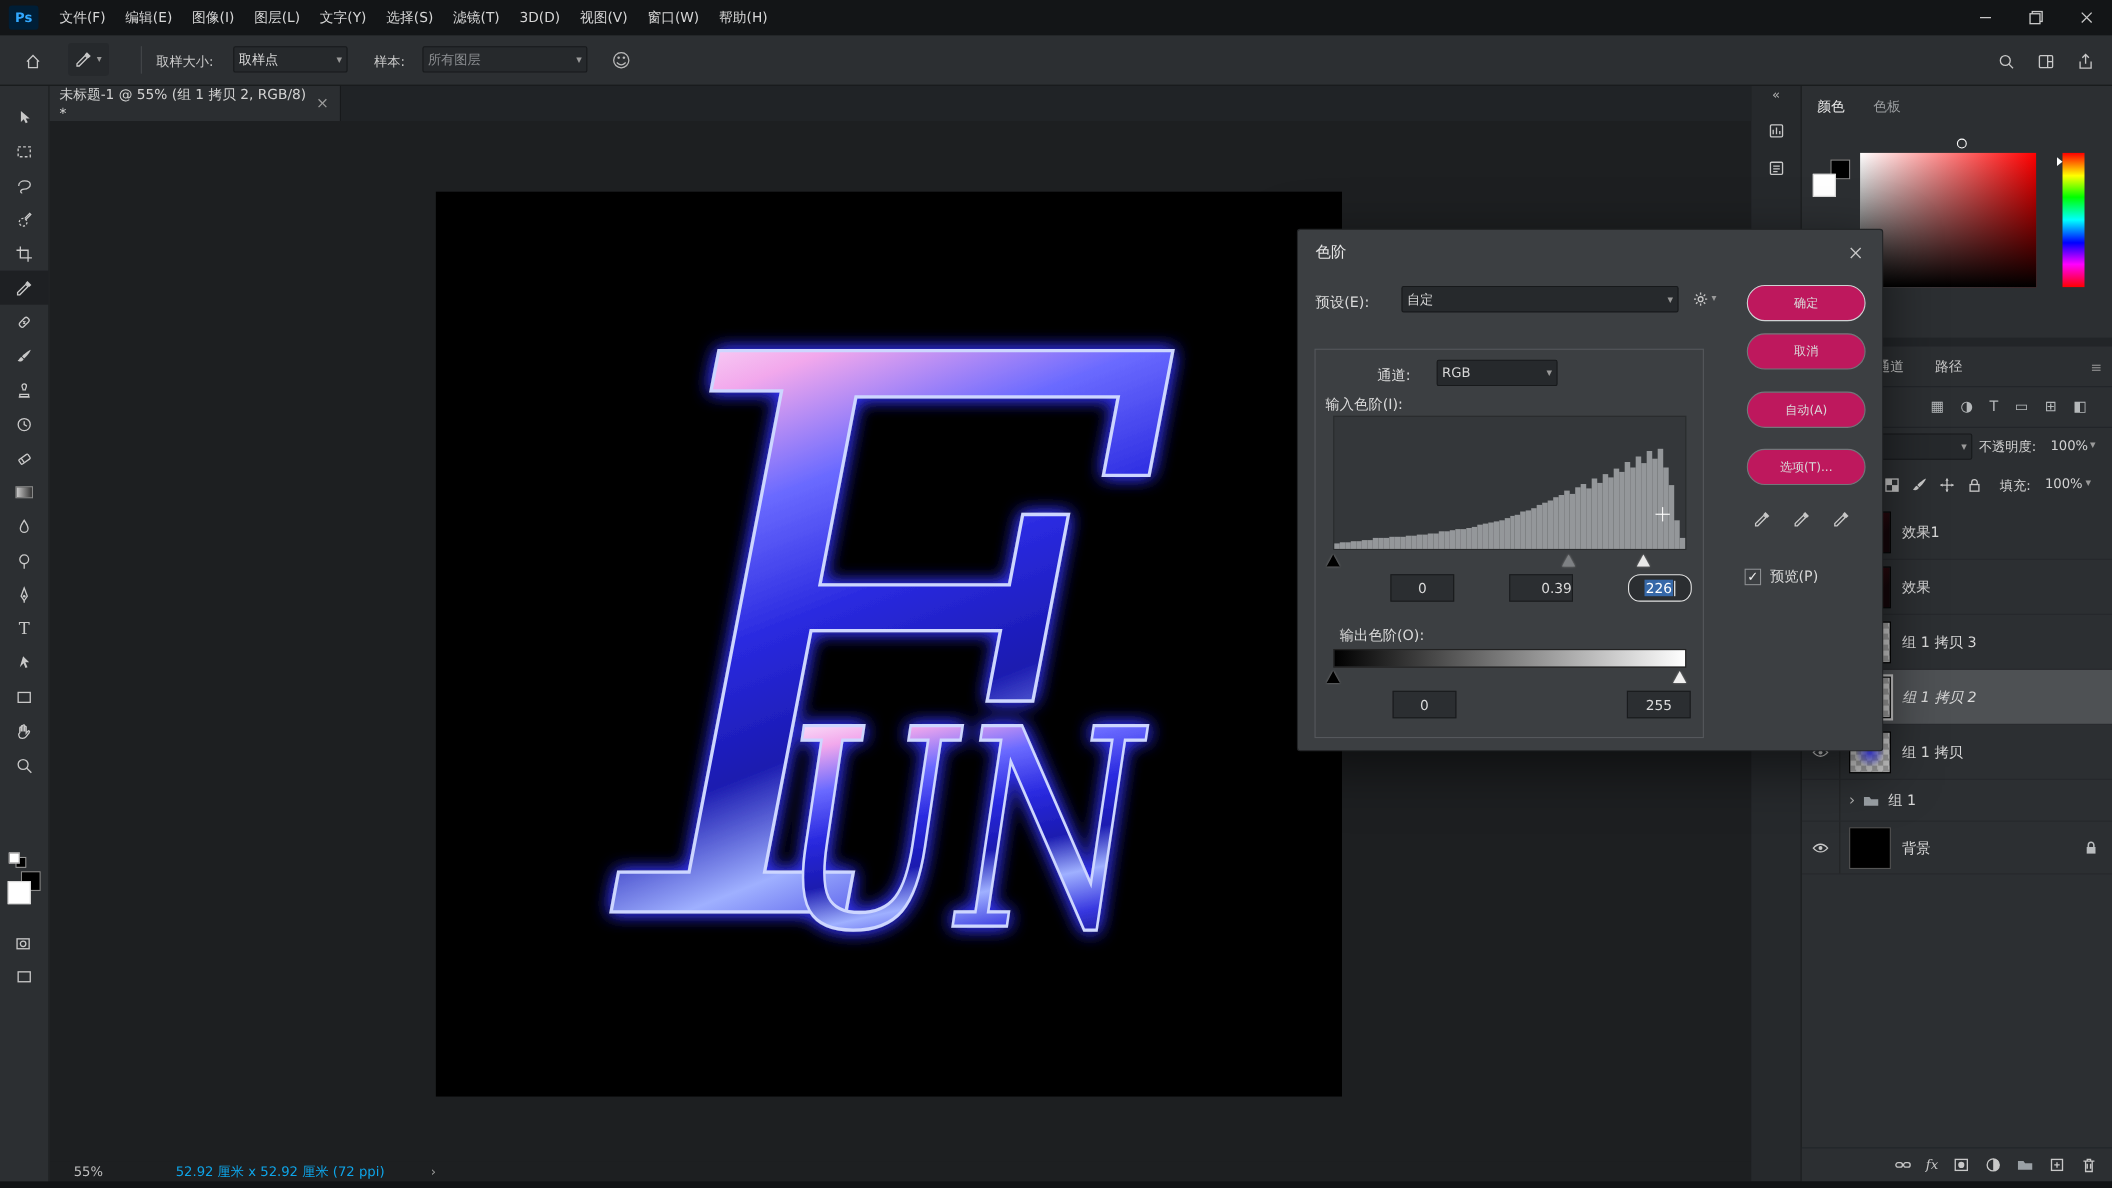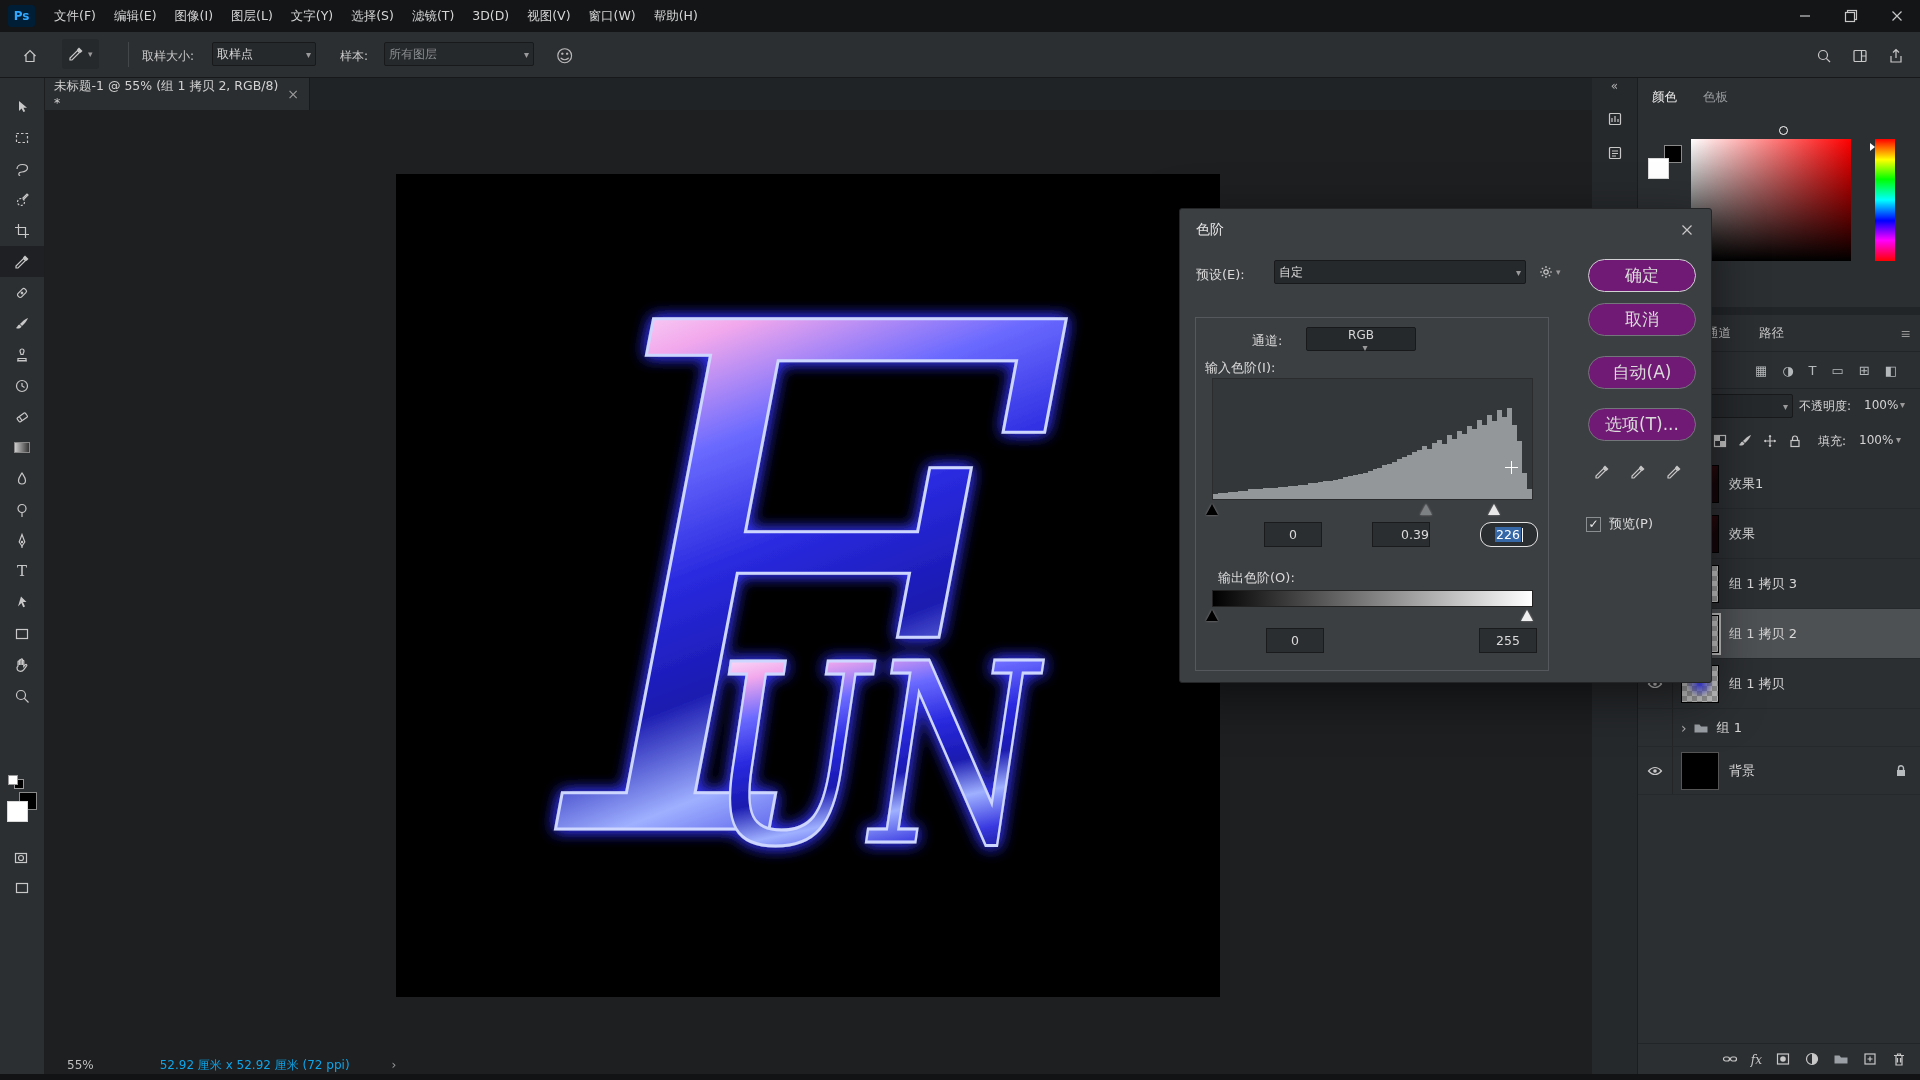--- a/index.html
+++ b/index.html
@@ -110,33 +110,33 @@
   .chev{color:#b0b0b0;font-size:14px;}
   
   .levels{position:absolute;left:1179px;top:208px;width:531px;height:473px;background:#3c3f42;border:1px solid #232527;
           border-radius:3px;box-shadow:0 14px 50px rgba(0,0,0,.55);z-index:30;font-size:13px;color:#dadada;}
   .lv-title{height:42px;display:flex;align-items:center;padding:0 16px;font-size:14px;color:#e6e6e6;}
   .lv-close{margin-left:auto;}
   .lv-preset-label{position:absolute;left:16px;top:57px;}
   .lv-preset-dd{position:absolute;left:94px;top:51px;width:252px;}
   .lv-gear{position:absolute;left:358px;top:55px;display:flex;align-items:center;gap:2px;}
   .lv-gear .arrow{font-size:9px;color:#9a9a9a;}
-  .lv-btn{position:absolute;left:408px;width:108px;height:33px;border:1px solid #73767a;border-radius:17px;background:#701a75;
-          display:flex;align-items:center;justify-content:center;font-size:17px;box-sizing:border-box;}
+  .lv-btn{position:absolute;left:408px;width:108px;height:33px;border:1px solid #73767a;border-radius:17px;background:#be185d;
+          display:flex;align-items:center;justify-content:center;font-size:11px;box-sizing:border-box;}
   .lv-ok{top:50px;border-color:#cfd1d3;}
   .lv-cancel{top:94px;}
   .lv-auto{top:147px;}
   .lv-options{top:199px;}
   .lv-droppers{position:absolute;left:414px;top:255px;display:flex;gap:20px;}
   .lv-preview{position:absolute;left:406px;top:306px;display:flex;align-items:center;gap:8px;}
   .checkbox{width:15px;height:15px;border:1px solid #8b8e91;background:#3c3f42;color:#ededed;font-size:12px;
             display:flex;align-items:center;justify-content:center;box-sizing:border-box;}
   .lv-box{position:absolute;left:15px;top:108px;width:352px;height:352px;border:1px solid #55585c;}
   .lv-ch-label{position:absolute;left:56px;top:14px;}
-  .lv-ch-dd{position:absolute;left:110px;top:9px;width:110px;flex-direction:column;}
+  .lv-ch-dd{position:absolute;left:110px;top:9px;width:110px;}
   .lv-input-label{position:absolute;left:9px;top:41px;}
   .hist-wrap{position:absolute;left:16px;top:60px;width:321px;height:122px;background:#34373a;border:1px solid #2a2c2e;
              display:flex;align-items:flex-end;box-sizing:border-box;}
   .hbar{flex:1;background:#94979a;}
   .tri{position:absolute;width:0;height:0;border-left:6px solid transparent;border-right:6px solid transparent;
        border-bottom:11px solid #000;top:186px;filter:drop-shadow(0 0 1px #888);}
   .tri-black{left:10px;}
   .tri-gray{left:224px;border-bottom-color:#7e8184;}
   .tri-white{left:292px;border-bottom-color:#e8e8e8;}
   .lv-field{position:absolute;top:204px;width:58px;height:25px;background:#2b2e31;border:1px solid #191b1d;
@@ -529,21 +529,21 @@
         <div class="layer-row" style="height: 50px;">
           <span class="eye-cell"></span>
           <span class="thumb th-effect"></span>
           <span class="layer-label">效果</span>
         </div>
         <div class="layer-row" style="height: 50px;">
           <span class="eye-cell"></span>
           <span class="thumb th-checker"></span>
           <span class="layer-label">组 1 拷贝 3</span>
         </div>
-        <div class="layer-row sel" style="height: 50px;">
+        <div class="layer-row sel" style="height: 50px; font-style: italic;">
           <span class="eye-cell"></span>
           <span class="thumb th-checker"></span>
           <span class="layer-label">组 1 拷贝 2</span>
         </div>
         <div class="layer-row" style="height: 50px;">
           <span class="eye-cell">
             <span>
               <svg width="16" height="16" viewBox="0 0 16 16" fill="none" stroke="#c8c8c8" stroke-width="1.2">
                 <path d="M1.5 8S4.5 4.5 8 4.5 14.5 8 14.5 8 11.5 11.5 8 11.5 1.5 8 1.5 8z"></path>
                 <circle cx="8" cy="8" r="1.8" fill="#c8c8c8" stroke="none"></circle>

